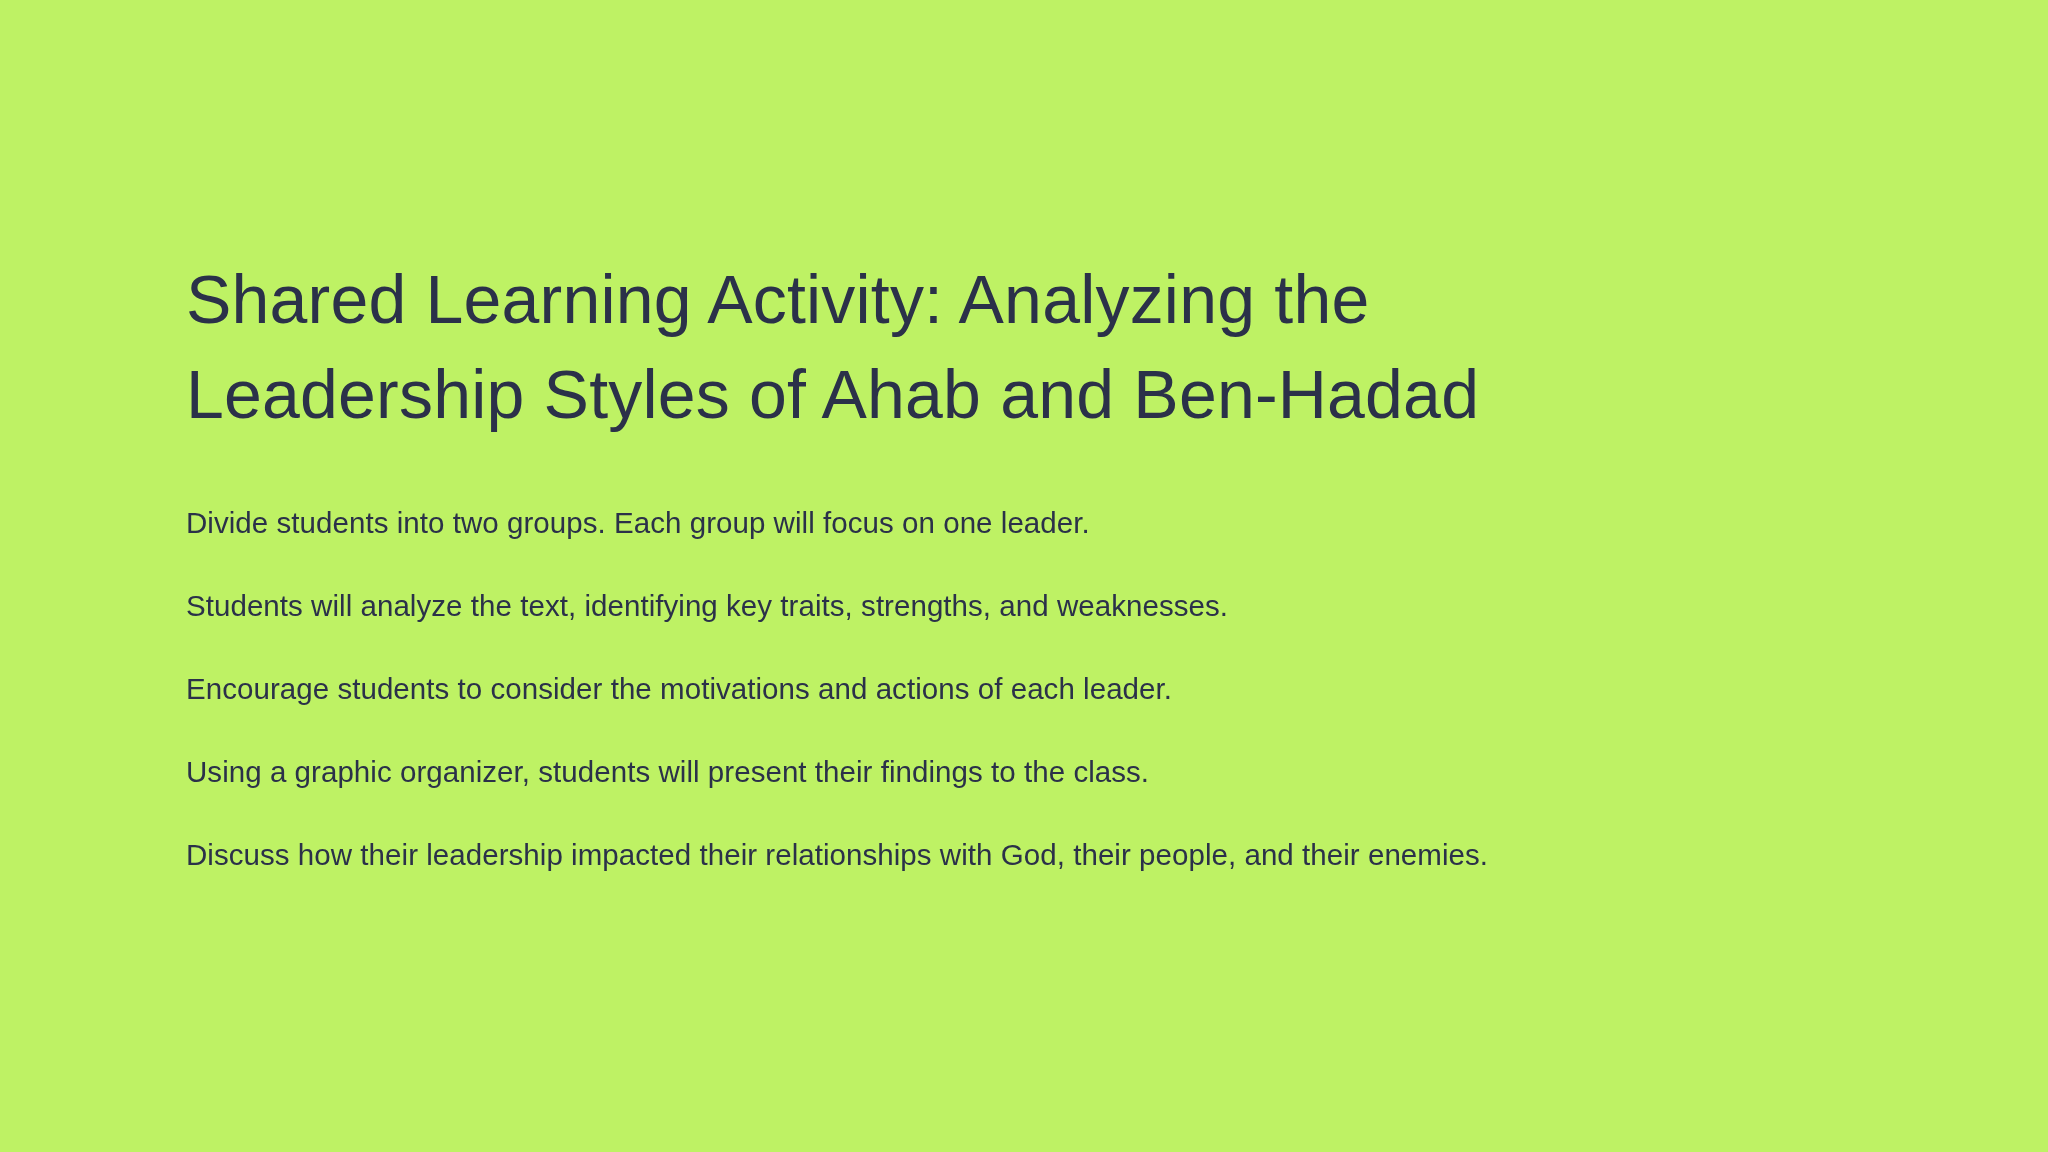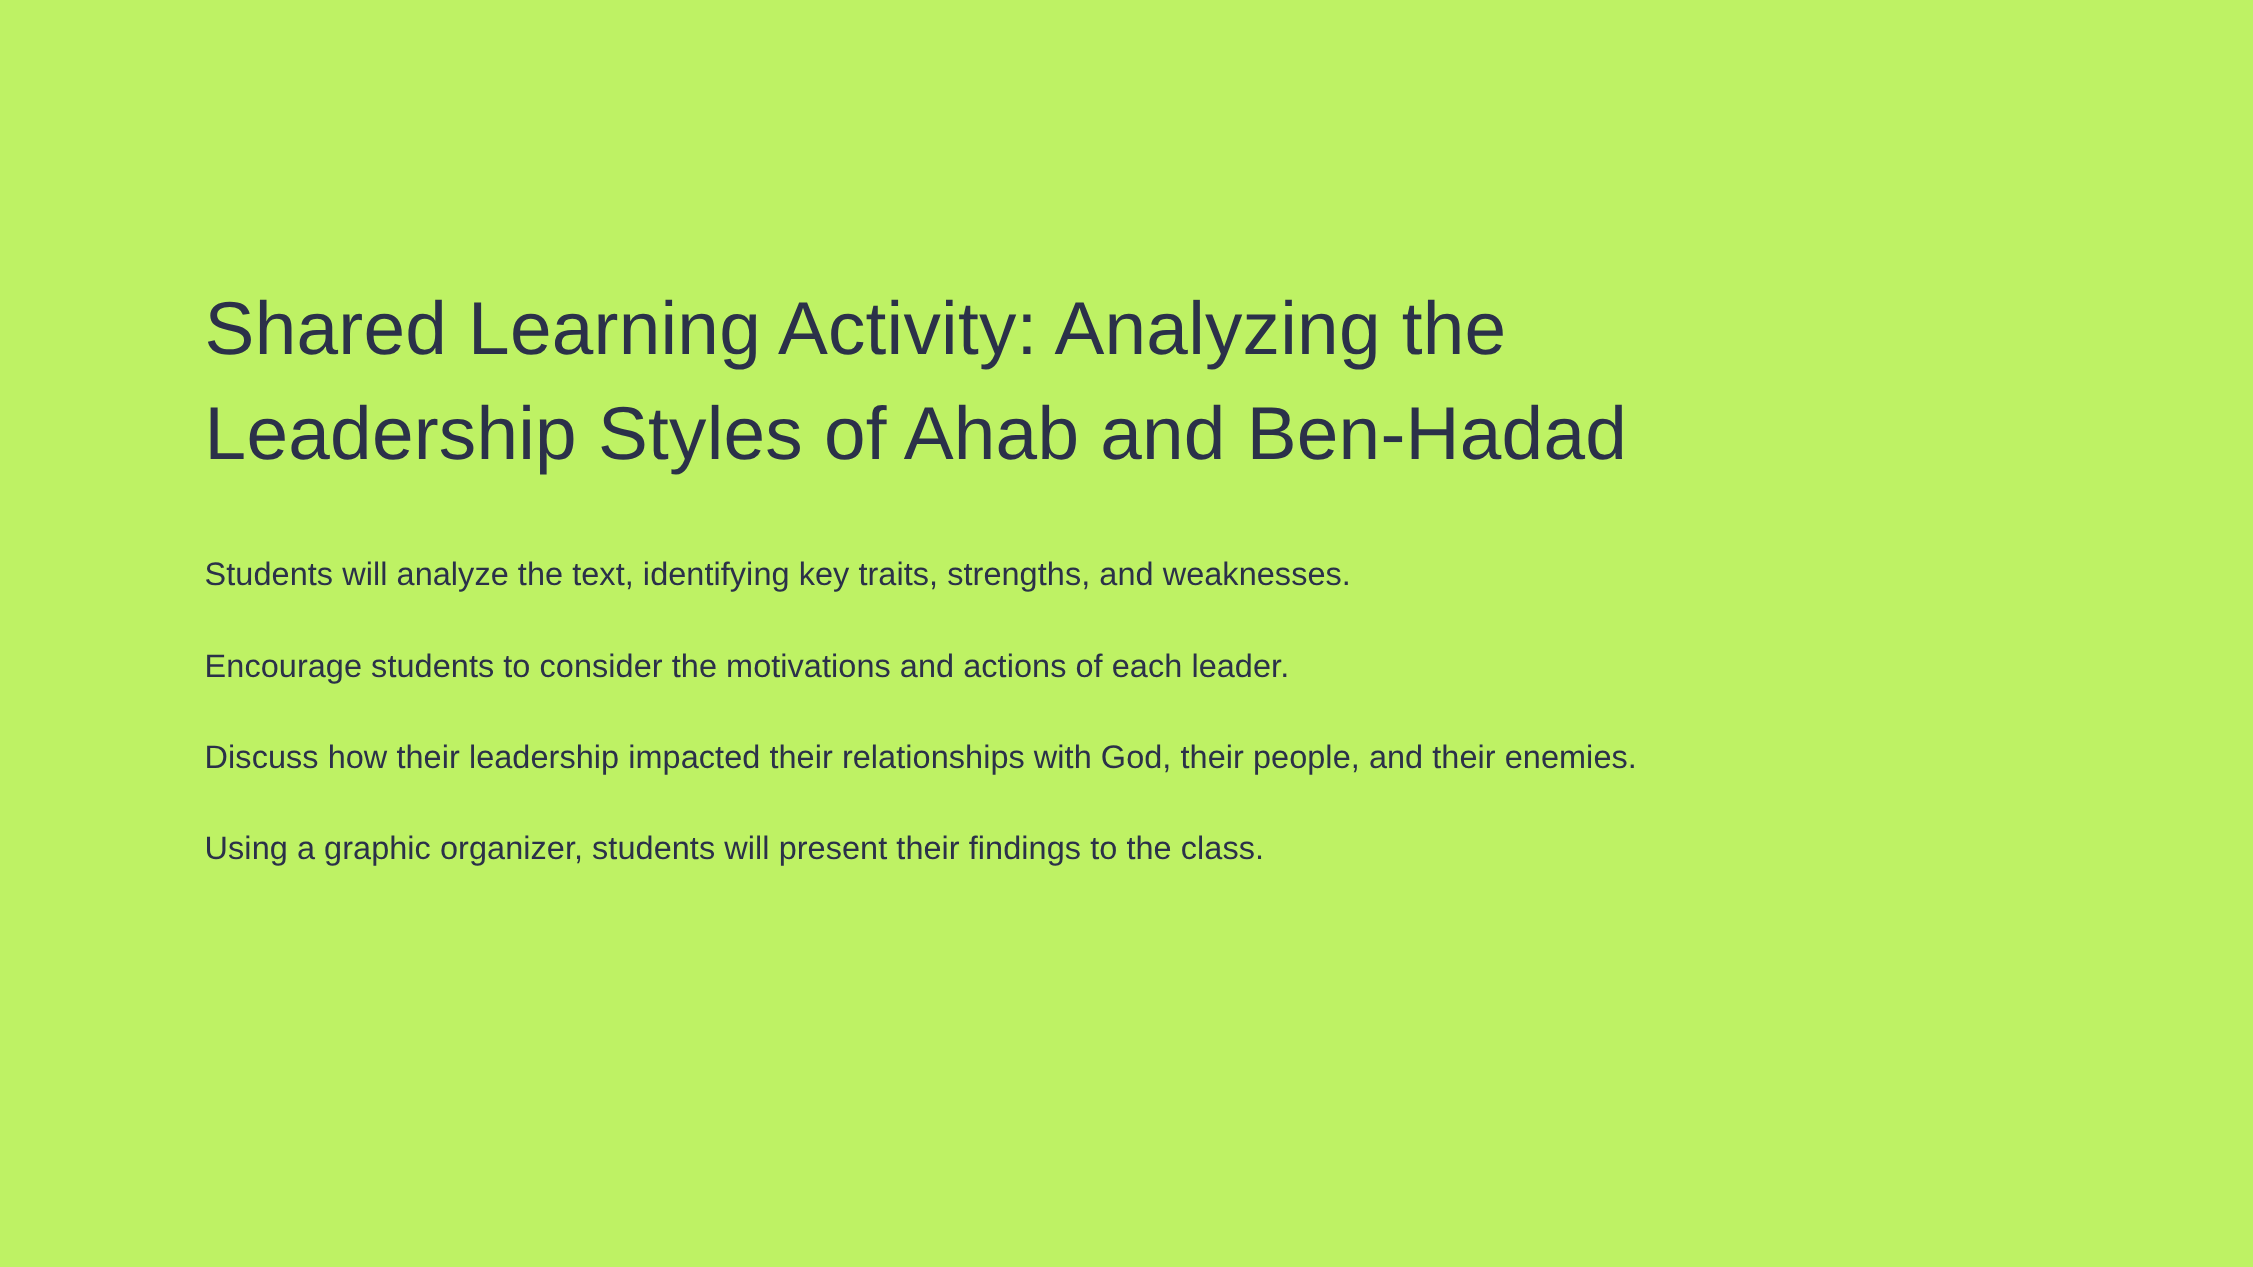--- a/index.html
+++ b/index.html
@@ -64,20 +64,21 @@
 </style>
 </head>
 <body>
 
 <div class="slide">
   <div class="slide-body">
 
     <h1 class="slide-title">Shared Learning Activity: Analyzing the Leadership Styles of Ahab and Ben-Hadad</h1>
 
     <ul class="content-list">
+      <li class="content-item">Divide students into two groups. Each group will focus on one leader.</li>
       <li class="content-item">Students will analyze the text, identifying key traits, strengths, and weaknesses.</li>
       <li class="content-item">Encourage students to consider the motivations and actions of each leader.</li>
+      <li class="content-item">Using a graphic organizer, students will present their findings to the class.</li>
       <li class="content-item">Discuss how their leadership impacted their relationships with God, their people, and their enemies.</li>
-      <li class="content-item">Using a graphic organizer, students will present their findings to the class.</li>
     </ul>
 
   </div>
 </div>
 
 </body></html>

